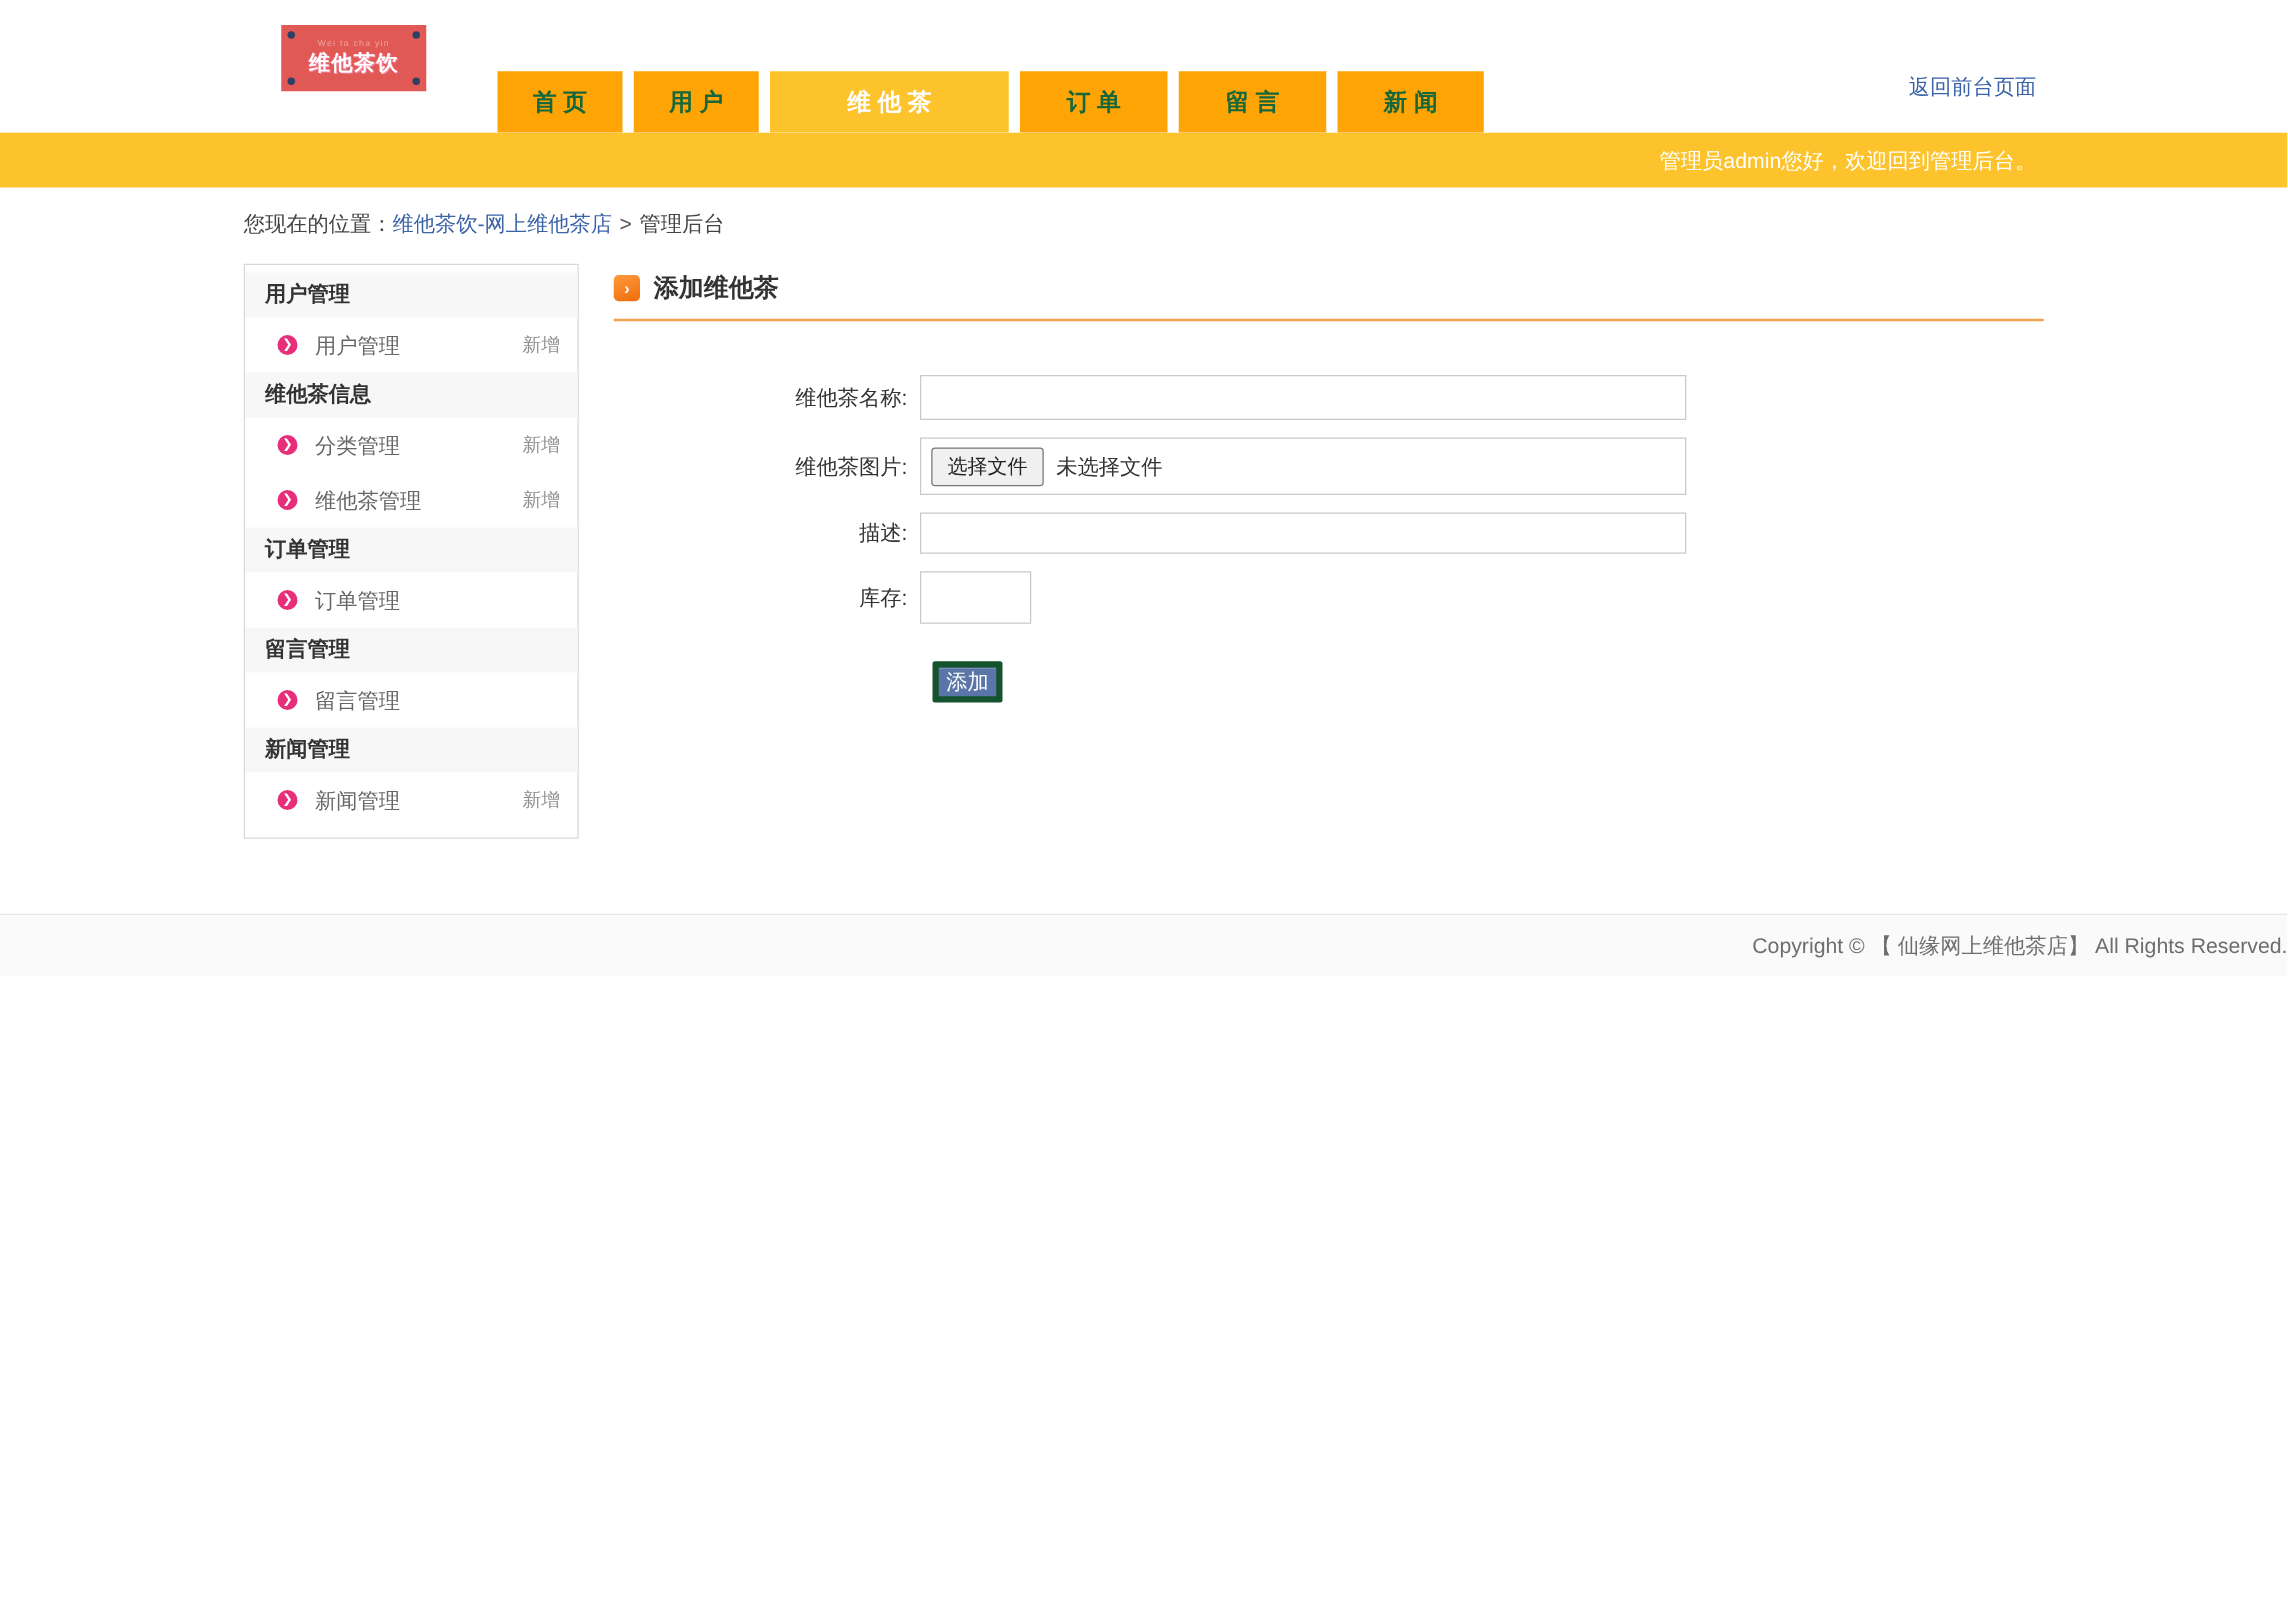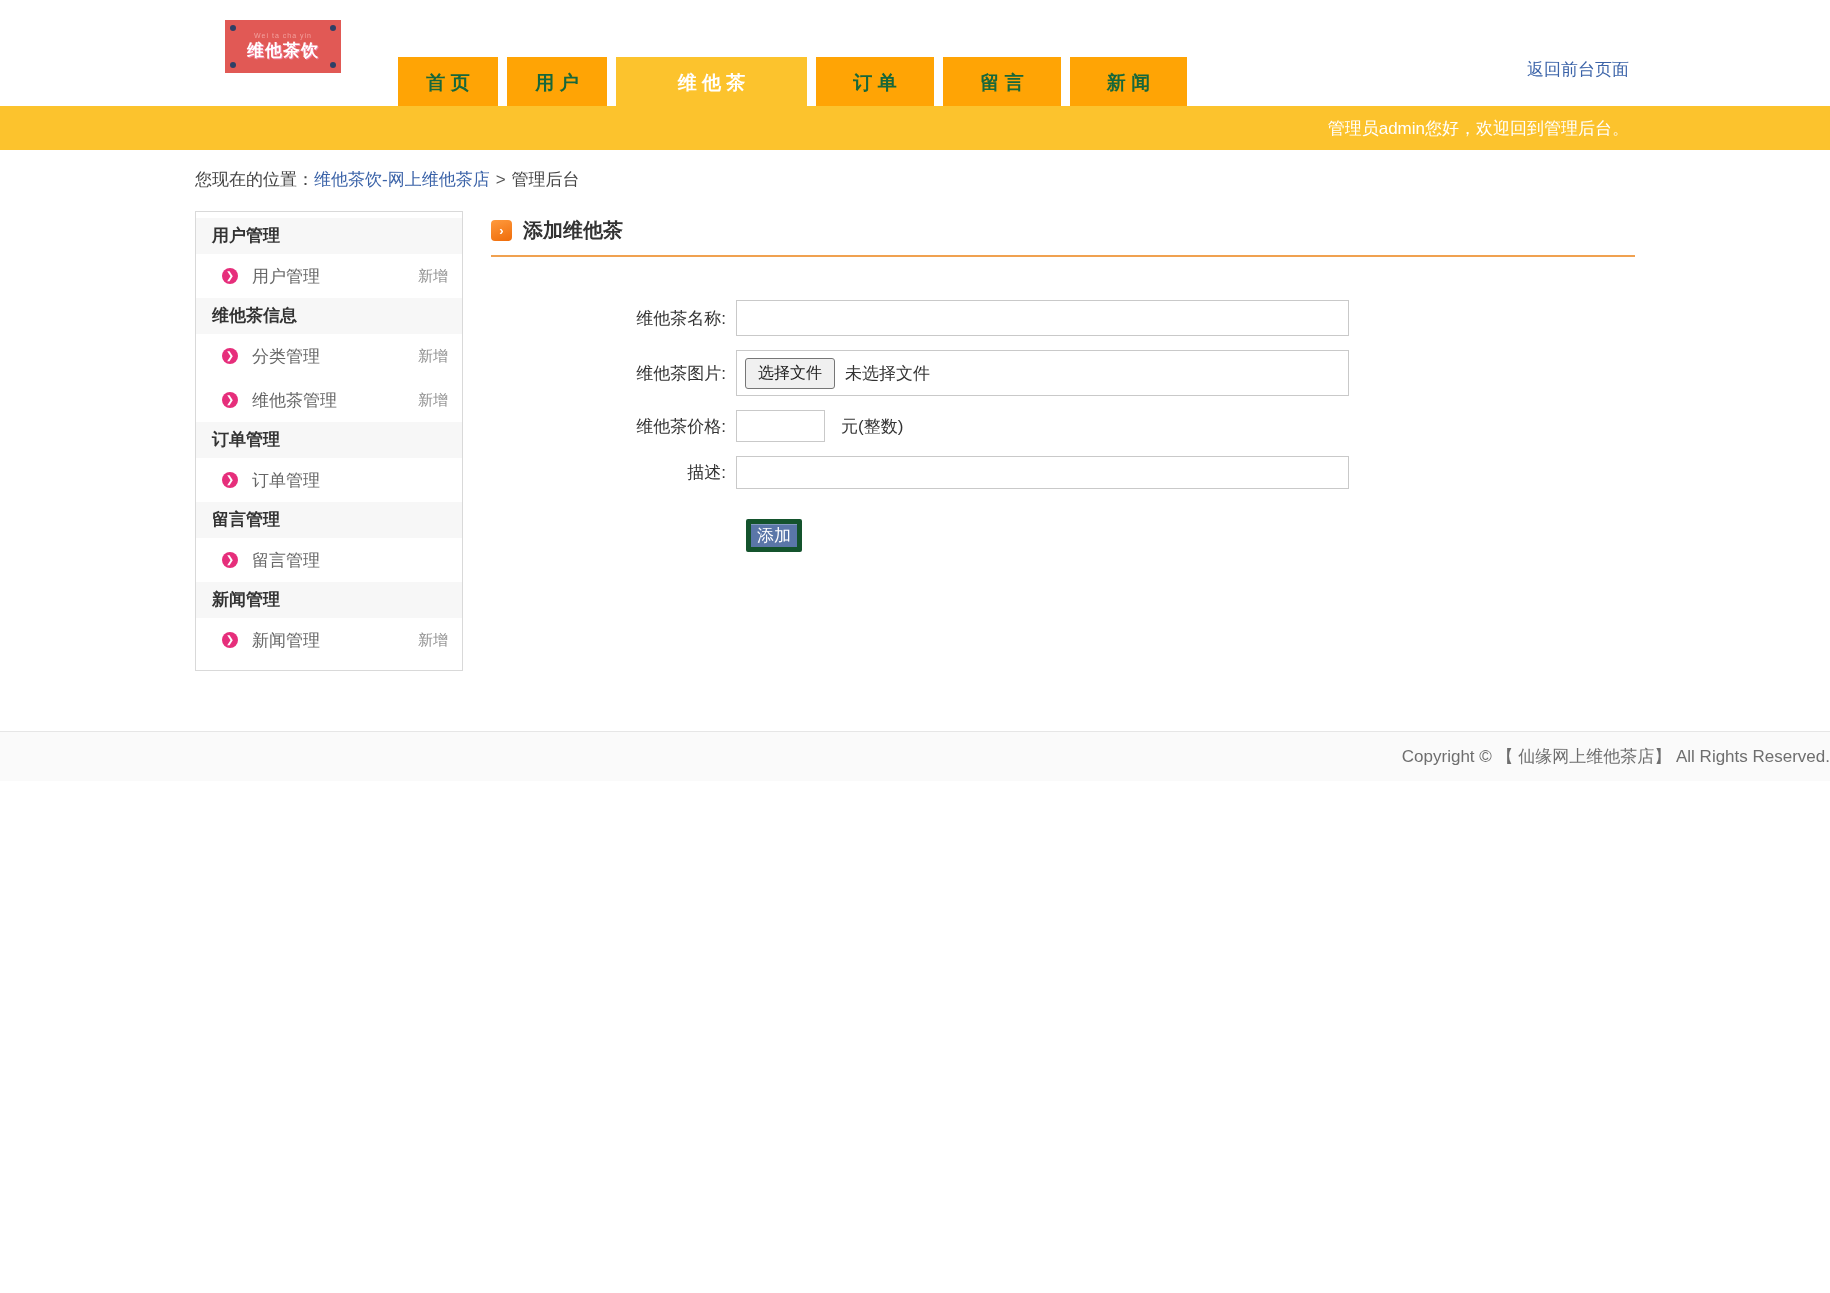--- a/index.html
+++ b/index.html
@@ -178,31 +178,30 @@
 
 
       <div class="frow">
         <span class="flabel">维他茶图片:</span>
         <div class="filebox">
           <button class="filebtn">选择文件</button>
           <span class="filestatus">未选择文件</span>
         </div>
       </div>
 
-      <div class="frow">
-        <span class="flabel">维他茶价格:</span>
-        <input class="txt small" type="text" value="" style="">
-        <span class="unit">元(整数)</span>
-      </div>
 
       <div class="frow">
         <span class="flabel">描述:</span>
         <input class="txt desc" type="text" value="" style="">
       </div>
 
+      <div class="frow">
+        <span class="flabel">库存:</span>
+        <input class="txt stock" type="text" value="" style="">
+      </div>
 
       <button class="submit">添加</button>
     </div>
   </div>
 </div>
 
 <div class="footer">
   <span>Copyright © 【 仙缘网上维他茶店】 All Rights Reserved.</span>
 </div>
 

